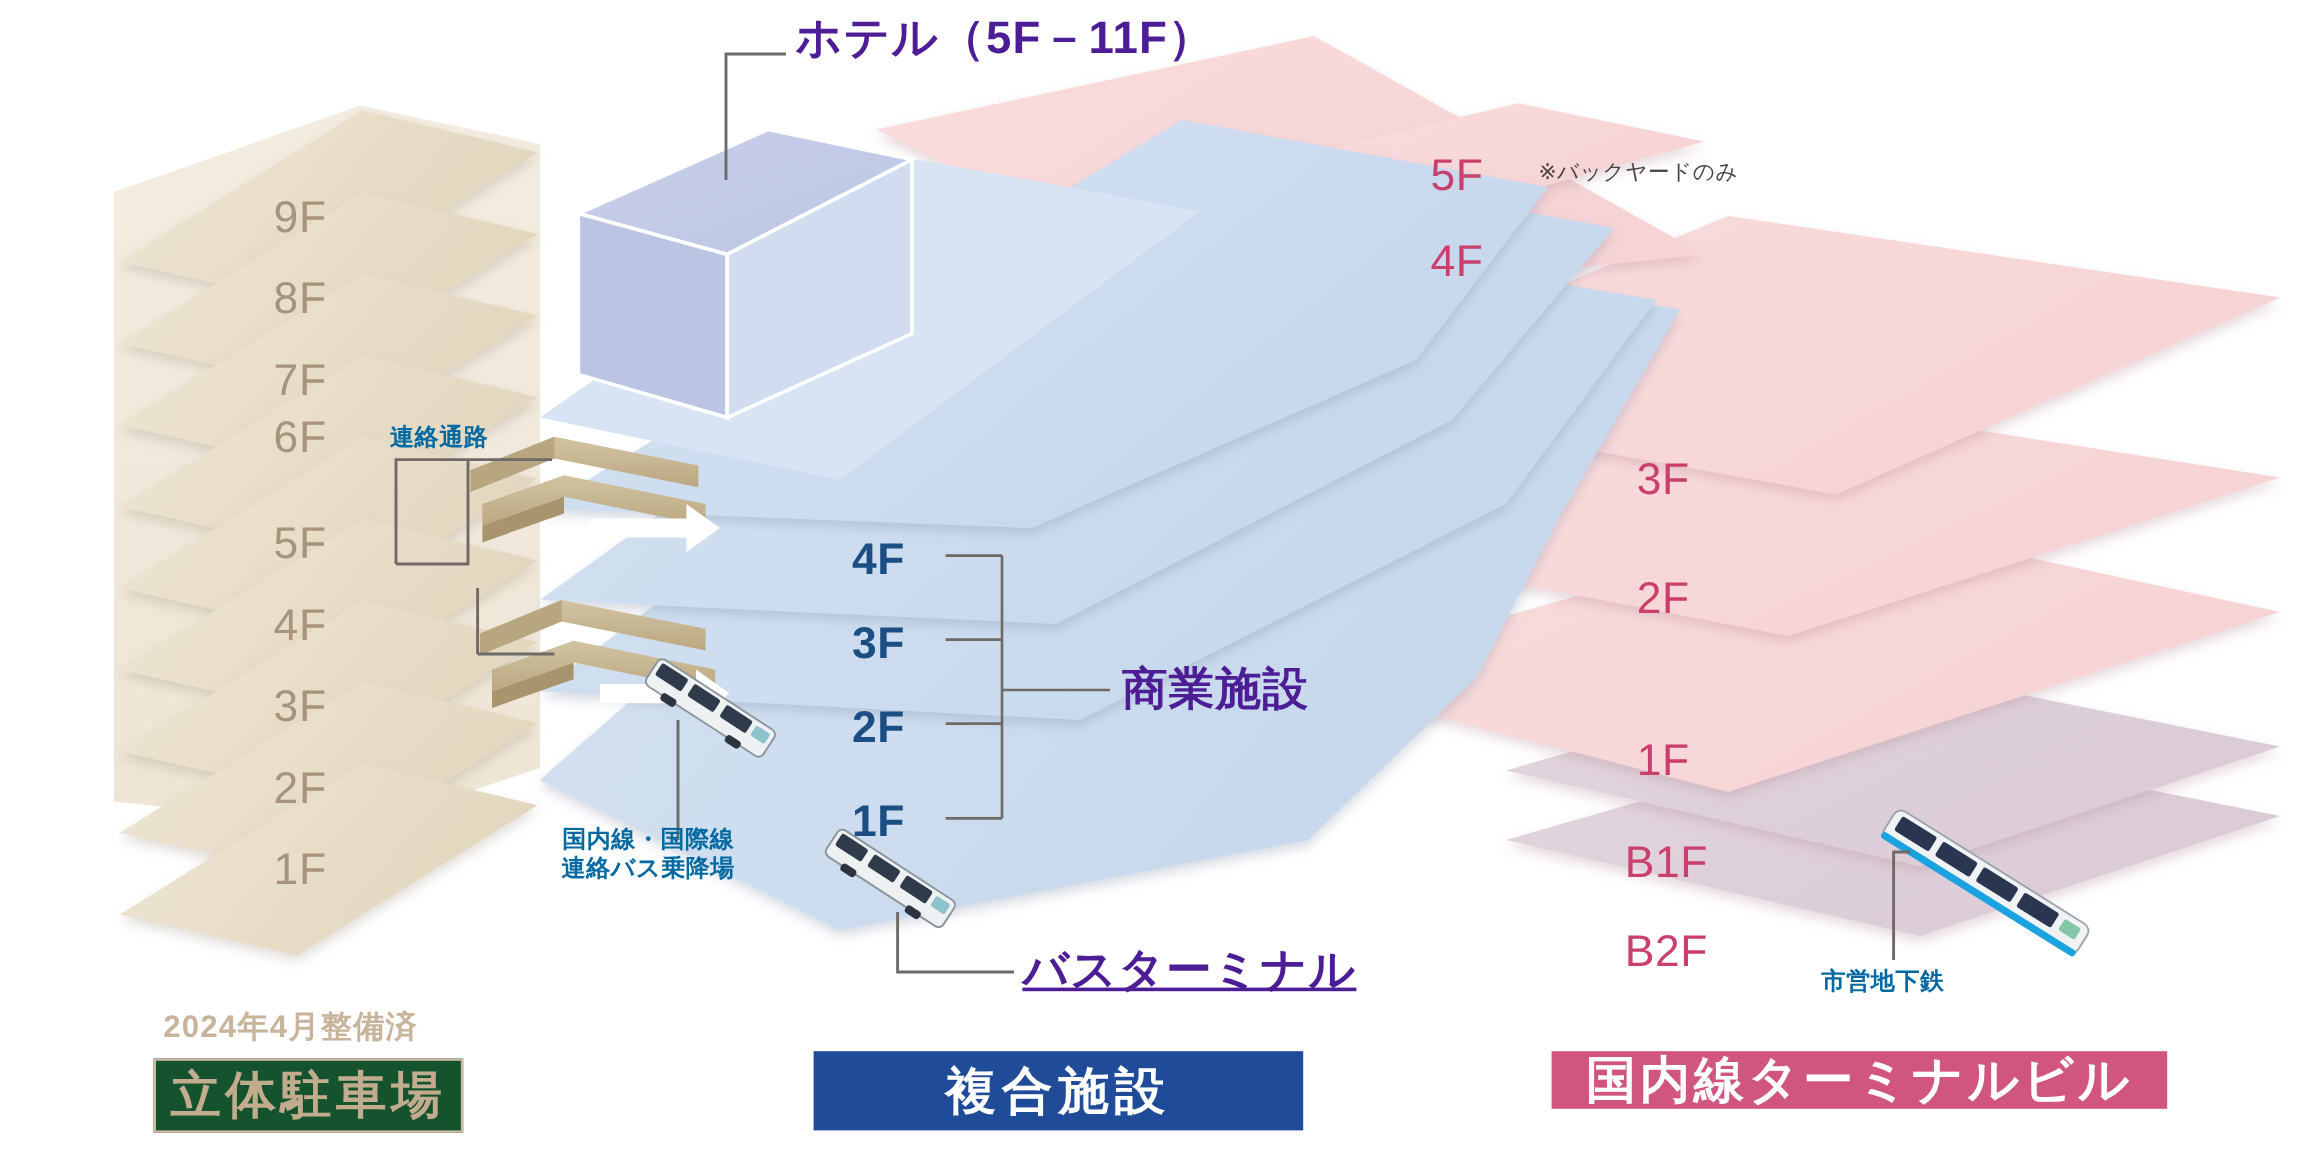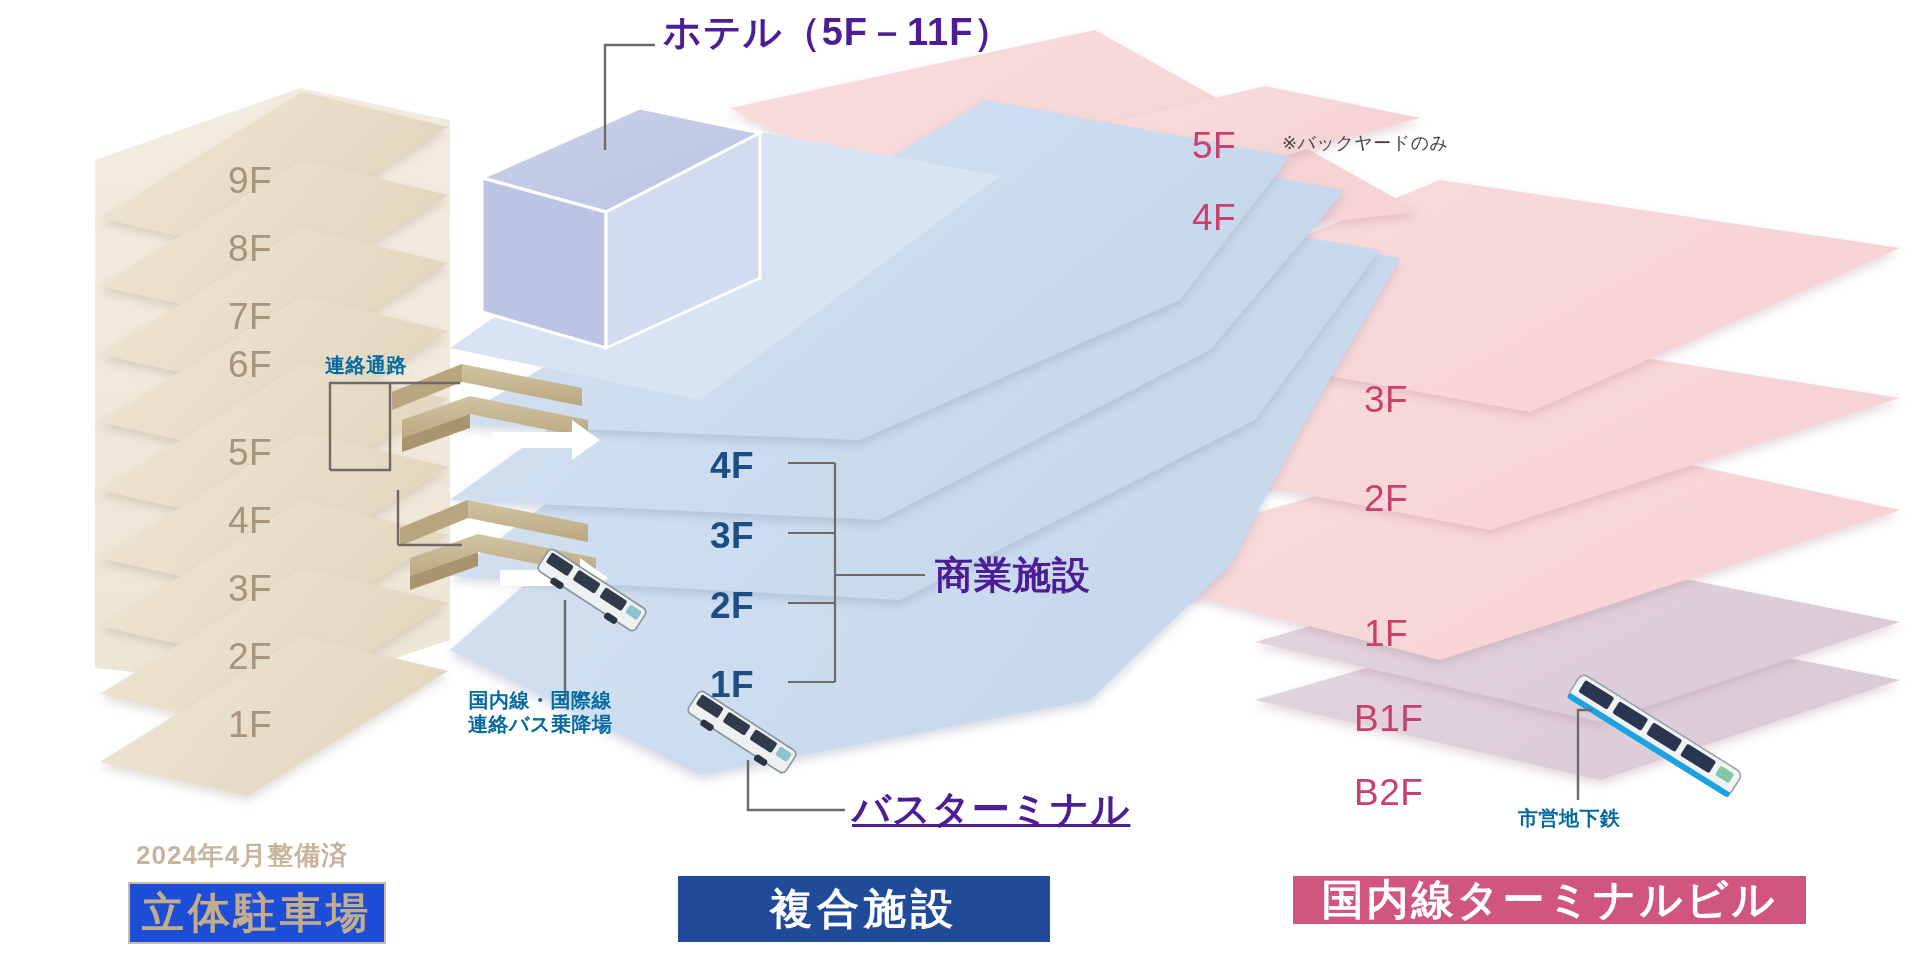--- a/index.html
+++ b/index.html
@@ -25,21 +25,21 @@
   .callout-sm{color:#0369a1;font-size:20px;font-weight:700;letter-spacing:.5px;}
   .note-sm{color:#4a4340;font-size:18px;font-weight:400;letter-spacing:.5px;}
   .callout-2line{line-height:1.22;text-align:center;}
 
   
   .legend-box{
     position:absolute;display:flex;align-items:center;justify-content:center;
     box-sizing:border-box;
   }
   .legend-parking{
-    border:2px solid #cdbba2;background:#1d4ed8;
+    border:2px solid #cdbba2;background:#14532d;
     color:#c2ac8e;font-size:42px;font-weight:700;letter-spacing:4px;
   }
   .legend-parking-note{
     position:absolute;color:#c7b49a;font-size:26px;font-weight:700;letter-spacing:1px;
   }
   .legend-blue{
     background:#1f4b99;color:#ffffff;font-size:42px;font-weight:700;letter-spacing:5px;
   }
   .legend-pink{
     background:#d1567f;color:#ffffff;font-size:42px;font-weight:700;letter-spacing:3px;
@@ -252,17 +252,17 @@
   <div>連絡バス乗降場</div>
 </div>
 
 <div class="lbl callout" style="left:852px;top:790px;text-decoration:underline;">バスターミナル</div>
 
 <div class="lbl callout-sm" style="left:1518px;top:808px;">市営地下鉄</div>
 
 <div class="legend-parking-note" style="left:136px;top:838px;text-align:right;">2024年4月整備済</div>
 <div class="legend-box legend-parking" style="left:128px;top:882px;width:258px;height:62px;">立体駐車場</div>
 
-<div class="legend-box legend-blue" style="left:678px;top:876px;width:372px;height:66px;">複合施設</div>
+<div class="legend-box legend-blue" style="left:678px;top:876px;width:408px;height:66px;">複合施設</div>
 
 <div class="legend-box legend-pink" style="left:1293px;top:876px;width:513px;height:48px;">国内線ターミナルビル</div>
 
 </div>
 
 </body></html>

